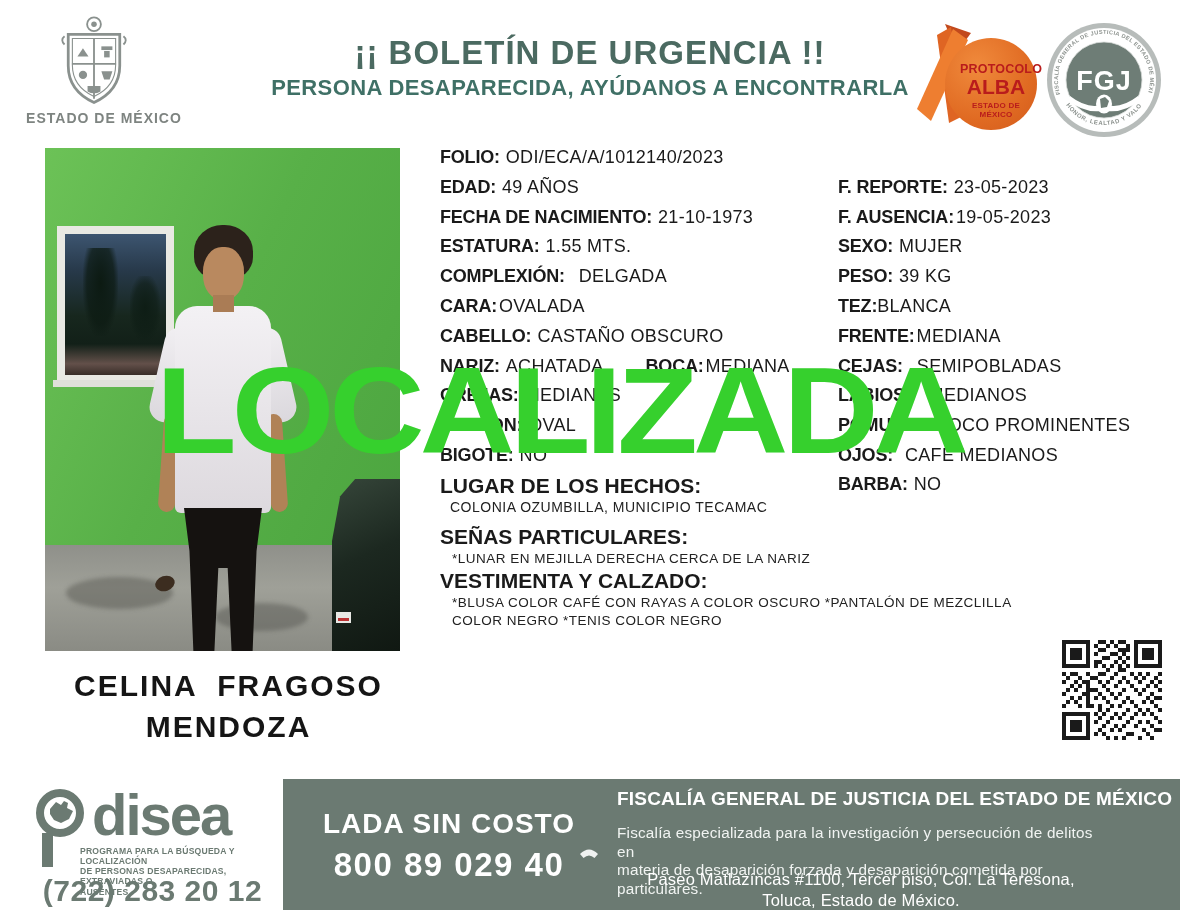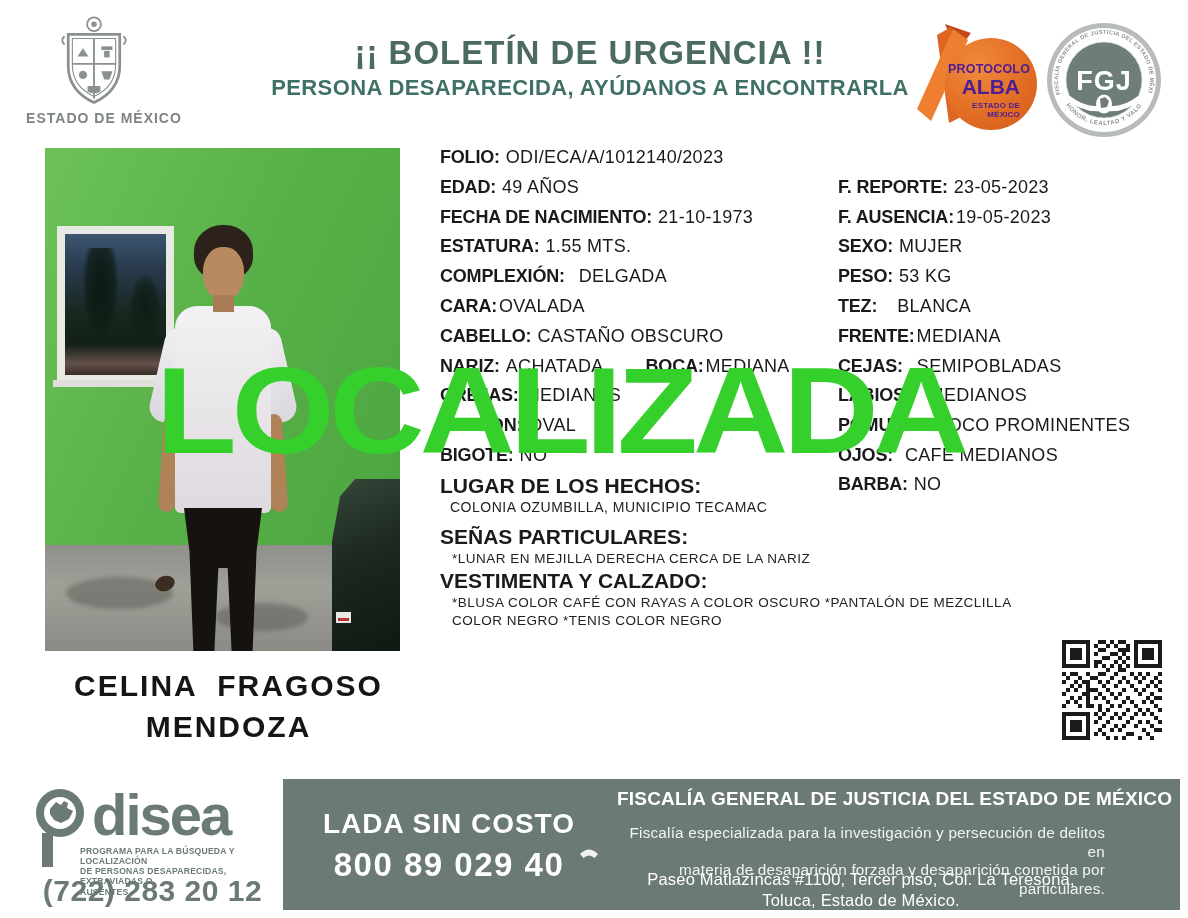--- a/index.html
+++ b/index.html
@@ -10,21 +10,21 @@
   .edomex-label{left:26px;top:110px;width:156px;text-align:center;font-size:14px;font-weight:bold;
                 color:#7e8481;letter-spacing:1px;}
   .title{left:250px;top:34px;width:680px;text-align:center;font-size:33px;font-weight:bold;
          color:#4b6a61;letter-spacing:1px;white-space:nowrap;}
   .subtitle{left:250px;top:75px;width:680px;text-align:center;font-size:22px;font-weight:bold;
             color:#3f7066;letter-spacing:.4px;white-space:nowrap;}
   
   .alba{left:905px;top:22px;width:132px;height:112px;}
   .alba-circle{position:absolute;left:40px;top:16px;width:92px;height:92px;border-radius:50%;
                background:radial-gradient(circle at 35% 30%,#f08a3c,#e06a22 62%,#d25a1b);}
-  .alba-text{position:absolute;left:43px;top:40px;width:72px;text-align:right;color:#4c1d95;}
+  .alba-text{position:absolute;left:55px;top:40px;width:72px;text-align:center;color:#b91c1c;}
   .alba-l1{font-size:12.5px;font-weight:bold;letter-spacing:.2px;}
   .alba-l2{font-size:21px;font-weight:bold;line-height:1.05;}
   .alba-l3{font-size:8px;font-weight:bold;margin-top:3px;letter-spacing:.2px;}
   
   .fgj{left:1044px;top:20px;}
   
   .photo{left:45px;top:148px;width:355px;height:503px;overflow:hidden;
          background:linear-gradient(115deg,#6cc257 0%,#58b048 45%,#4aa43e 100%);}
   .pwindow{position:absolute;left:12px;top:78px;width:117px;height:157px;
            border:8px solid #e9e9e3;box-sizing:border-box;
@@ -75,21 +75,21 @@
   
   .qr{left:1062px;top:640px;}
   
   .band{left:283px;top:779px;width:897px;height:131px;background:#6b7a72;}
   .lada-label{left:318px;top:808px;width:262px;text-align:center;color:#fff;font-size:28px;
               font-weight:bold;letter-spacing:1px;white-space:nowrap;}
   .lada-number{left:308px;top:846px;width:282px;text-align:center;color:#fff;font-size:33px;
                font-weight:bold;letter-spacing:1.5px;white-space:nowrap;}
   .fgj-title{left:617px;top:788px;width:488px;text-align:center;color:#fff;font-size:19px;
              font-weight:bold;letter-spacing:.2px;white-space:nowrap;}
-  .fgj-desc{left:617px;top:824px;width:488px;text-align:right;color:#f1f4f2;font-size:15.3px;
+  .fgj-desc{left:617px;top:824px;width:488px;text-align:left;color:#f1f4f2;font-size:15.3px;
             letter-spacing:.2px;line-height:1.22;}
   .fgj-addr{left:617px;top:869px;width:488px;text-align:center;color:#fff;font-size:16.5px;
             font-weight:normal;letter-spacing:.2px;line-height:1.25;}
   
   .odisea-circle{left:36px;top:789px;width:48px;height:48px;border:8px solid #6b7a72;border-radius:50%;
                  box-sizing:border-box;}
   .odisea-handle{left:42px;top:833px;width:11px;height:34px;background:#6b7a72;}
   .odisea-word{left:92px;top:786px;font-size:58px;font-weight:bold;color:#6b7a72;letter-spacing:-2px;
                line-height:1;}
   .odisea-tag{left:80px;top:846px;width:210px;font-size:8.6px;font-weight:bold;color:#6b7a72;
@@ -222,24 +222,24 @@
   <div class="row" style="left:838px;top:177px">
     <span class="lbl">F. REPORTE:</span><span class="val">23-05-2023</span>
   </div>
   <div class="row" style="left:838px;top:207px">
     <span class="lbl">F. AUSENCIA:</span><span class="val" style="margin-left:2px">19-05-2023</span>
   </div>
   <div class="row" style="left:838px;top:236px">
     <span class="lbl">SEXO:</span><span class="val">MUJER</span>
   </div>
   <div class="row" style="left:838px;top:266px">
-    <span class="lbl">PESO:</span><span class="val">53 KG</span>
+    <span class="lbl">PESO:</span><span class="val">39 KG</span>
   </div>
   <div class="row" style="left:838px;top:296px">
-    <span class="lbl">TEZ:</span><span class="val" style="margin-left:20px">BLANCA</span>
+    <span class="lbl">TEZ:</span><span class="val" style="margin-left:0">BLANCA</span>
   </div>
   <div class="row" style="left:838px;top:326px">
     <span class="lbl">FRENTE:</span><span class="val" style="margin-left:2px">MEDIANA</span>
   </div>
   <div class="row" style="left:838px;top:356px">
     <span class="lbl">CEJAS:</span><span class="val" style="margin-left:14px">SEMIPOBLADAS</span>
   </div>
   <div class="row" style="left:838px;top:385px">
     <span class="lbl">LABIOS:</span><span class="val" style="margin-left:18px">MEDIANOS</span>
   </div>

